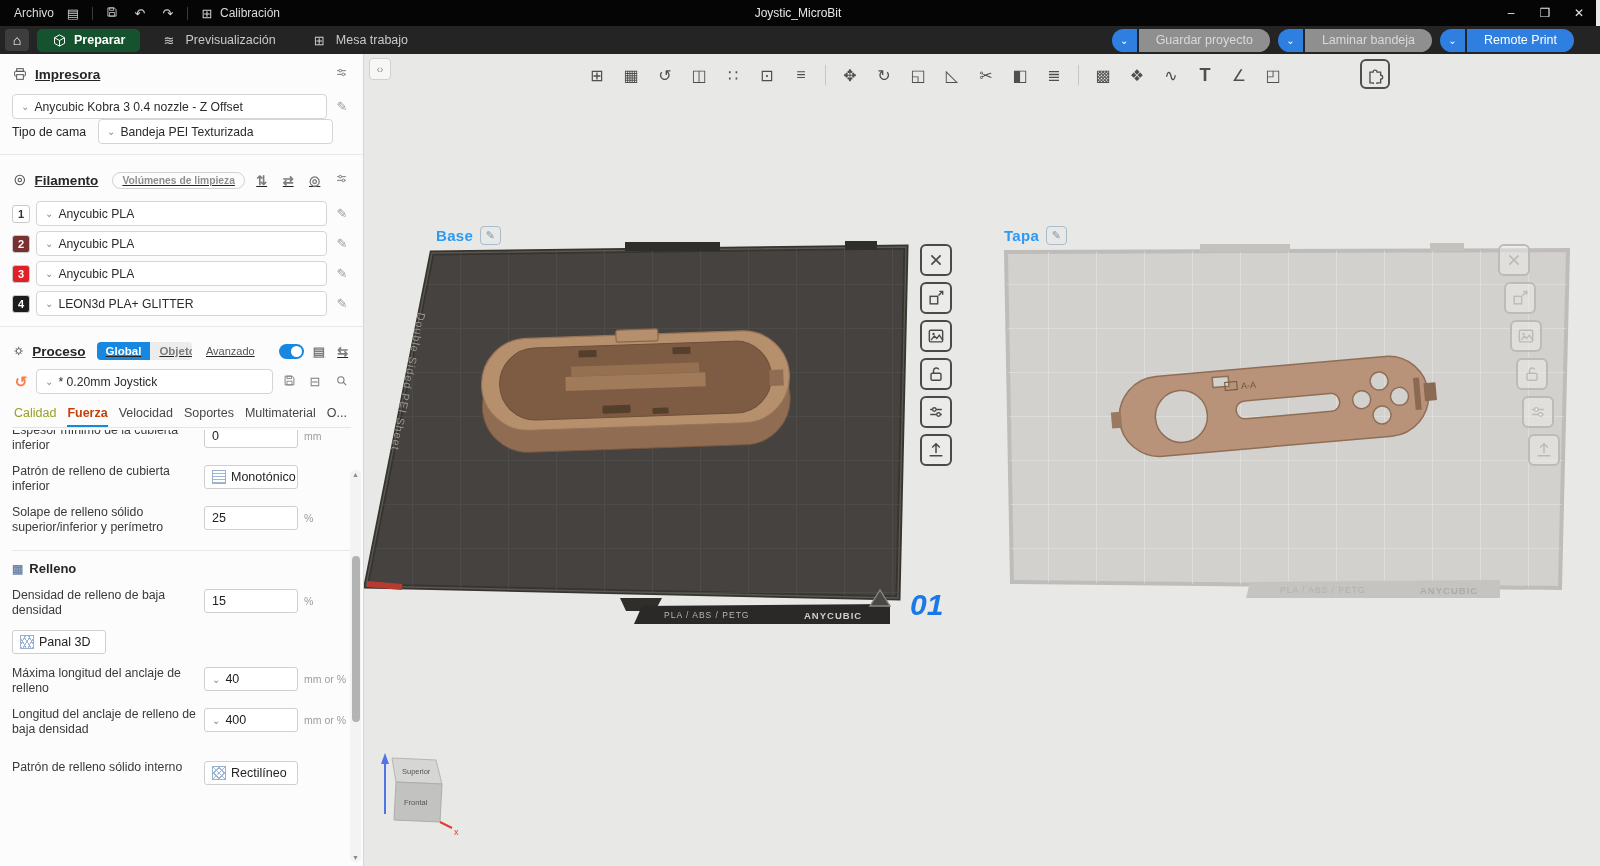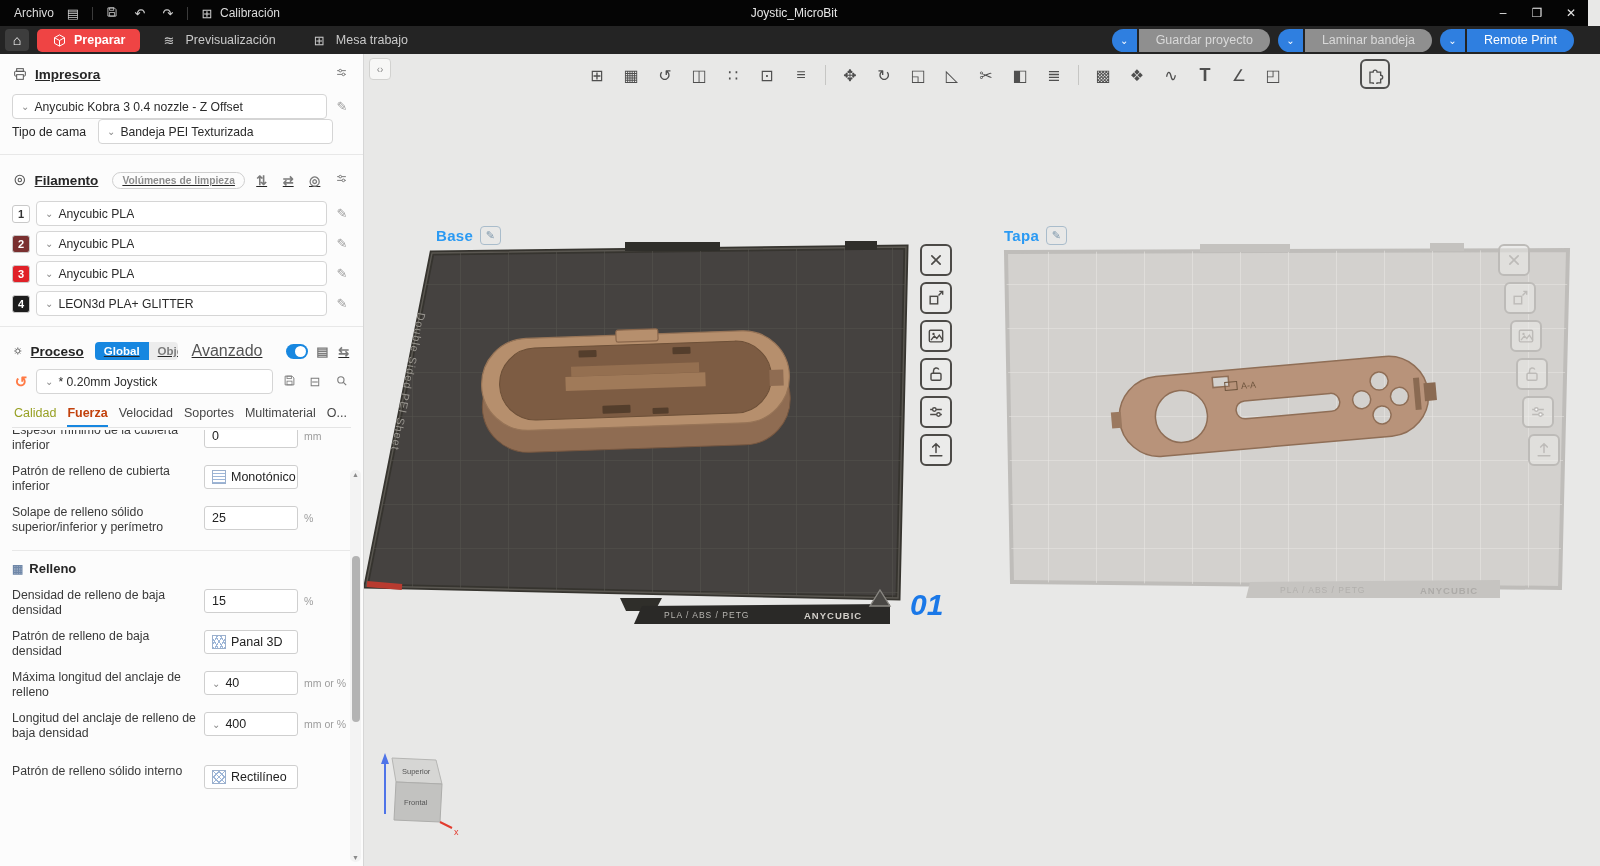--- a/index.html
+++ b/index.html
@@ -1,34 +1,34 @@
 <!DOCTYPE html>
 <html><head>
 <meta charset="utf-8">
 <style>
   * { box-sizing: border-box; margin: 0; padding: 0; }
   html,body { width:1600px; height:866px; overflow:hidden; }
   body { font-family:"Liberation Sans", sans-serif; background:#e8e8e7; position:relative; font-size:13px; color:#2b2b2b; }
 
   
-  .titlebar { position:absolute; left:0; top:0; right:12px; height:26px; background:#050505; display:flex; align-items:center; color:#dcdcdc; z-index:50; }
+  .titlebar { position:absolute; left:0; top:0; right:4px; height:26px; background:#050505; display:flex; align-items:center; color:#dcdcdc; z-index:50; }
   .tb-left { display:flex; align-items:center; gap:10px; padding-left:14px; font-size:12px; }
   .tb-item { display:flex; align-items:center; gap:4px; cursor:default; }
   .tb-ico { font-size:13px; color:#cfcfcf; width:18px; text-align:center; }
   .tb-sep { width:1px; height:13px; background:#3b3b3b; }
   .tb-title { position:absolute; left:0; right:0; text-align:center; font-size:12px; color:#e6e6e6; pointer-events:none; }
   .tb-right { margin-left:auto; display:flex; align-items:center; height:100%; z-index:2; }
   .win-btn { width:34px; height:26px; display:flex; align-items:center; justify-content:center; font-size:12px; color:#e6e6e6; }
 
   
   .tabbar { position:absolute; left:0; top:26px; right:0; height:28px; background:#242424; display:flex; align-items:center; z-index:49; }
   .home-btn { width:24px; height:22px; margin-left:5px; border-radius:4px; background:#3d3d3d; color:#fff; display:flex; align-items:center; justify-content:center; font-size:14px; }
   .main-tab { display:flex; align-items:center; gap:7px; height:23px; padding:0 15px; margin-left:8px; border-radius:5px; color:#c9c9c9; font-size:12.5px; }
   .main-tab svg, .main-tab .t-ico { width:15px; height:15px; font-size:13px; }
-  .main-tab.active { background:#ef4444; color:#fff; font-weight:bold; }
+  .main-tab.active { background:#14532d; color:#fff; font-weight:bold; }
   .tabbar-right { margin-left:auto; display:flex; gap:8px; padding-right:26px; }
   .split-btn { display:flex; height:23px; border-radius:12px; overflow:hidden; }
   .chev-seg { width:27px; background:#2f7fe0; color:#fff; display:flex; align-items:center; justify-content:center; font-size:10px; border-right:2px solid #242424; }
   .body-seg { padding:0 17px; display:flex; align-items:center; font-size:12.5px; }
   .body-seg.disabled { background:#8f8f8f; color:#d9d9d9; }
   .body-seg.primary { background:#2f7fe0; color:#fff; }
 
   
   .sidebar { position:absolute; left:0; top:54px; width:364px; bottom:0; background:#fcfcfc; border-right:1px solid #d6d6d6; padding:0 12px; z-index:40; }
   .sec-head { display:flex; align-items:center; gap:7px; height:40px; font-weight:bold; font-size:13.5px; color:#262626;text-decoration:underline; }
@@ -40,21 +40,21 @@
   .pencil { color:#9b9b9b; font-size:13px; width:18px; text-align:center; flex:none; }
   .row { display:flex; align-items:center; gap:6px; }
   .divider { height:1px; background:#e8e8e8; margin:10px -12px; }
   .mini-ico { color:#7c7c7c; font-size:13px; width:20px; text-align:center; }
   .mini-ico svg { width:15px; height:15px; color:#7c7c7c; }
   .pill-btn { border:1px solid #cfcfcf; border-radius:10px; color:#8e8e8e; font-size:10.3px; padding:2px 9px; white-space:nowrap; }
   .badge { width:18px; height:18px; border-radius:3px; display:flex; align-items:center; justify-content:center; font-size:11px; font-weight:bold; border:1px solid #c9c9c9; flex:none; }
   .scope { display:flex; border-radius:4px; overflow:hidden; font-size:11.5px; margin-left:4px; }
   .scope .on { background:#1787e0; color:#fff; padding:3px 9px; }
   .scope .off { background:#ececec; color:#7c7c7c; padding:3px 9px; }
-  .adv-label { font-size:16px; color:#555; margin-right:17px; font-weight:normal; }
+  .adv-label { font-size:11px; color:#555; margin-right:17px; font-weight:normal; }
   .toggle { width:30px; height:15px; border-radius:8px; background:#1787e0; position:relative; }
   .toggle::after { content:""; position:absolute; right:2px; top:2px; width:11px; height:11px; border-radius:50%; background:#fff; }
   .revert { color:#ff7a45; font-size:15px; width:18px; text-align:center; font-weight:bold; }
   .ptabs { display:flex; gap:11px; border-bottom:1px solid #e4e4e4; padding:12px 2px 0 2px; font-size:12.5px; height:34px; color:#474747; }
   .ptab { padding-bottom:8px; white-space:nowrap; }
   .ptab.modified { color:#97a023; }
   .ptab.active { color:#c2410c; font-weight:bold; border-bottom:2.5px solid #1787e0; }
 
   .params-wrap { overflow:hidden; height:410px; margin-top:2px; }
   .prow { display:flex; align-items:flex-start; margin-top:12px; }
@@ -379,21 +379,20 @@
     </div>
 
     <div class="prow">
       <div class="plabel">Densidad de relleno de baja densidad</div>
       <div class="pctrl">
         <div class="pinput">15</div>
         <span class="punit">%</span>
       </div>
     </div>
     <div class="prow">
-      <div class="plabel">Patrón de relleno de baja densidad</div>
       <div class="pctrl">
         <div class="pselect">
           <span class="pat pat-honey"></span>
           <span>Panal 3D</span>
         </div>
       </div>
     </div>
     <div class="prow">
       <div class="plabel">Máxima longitud del anclaje de relleno</div>
       <div class="pctrl">

